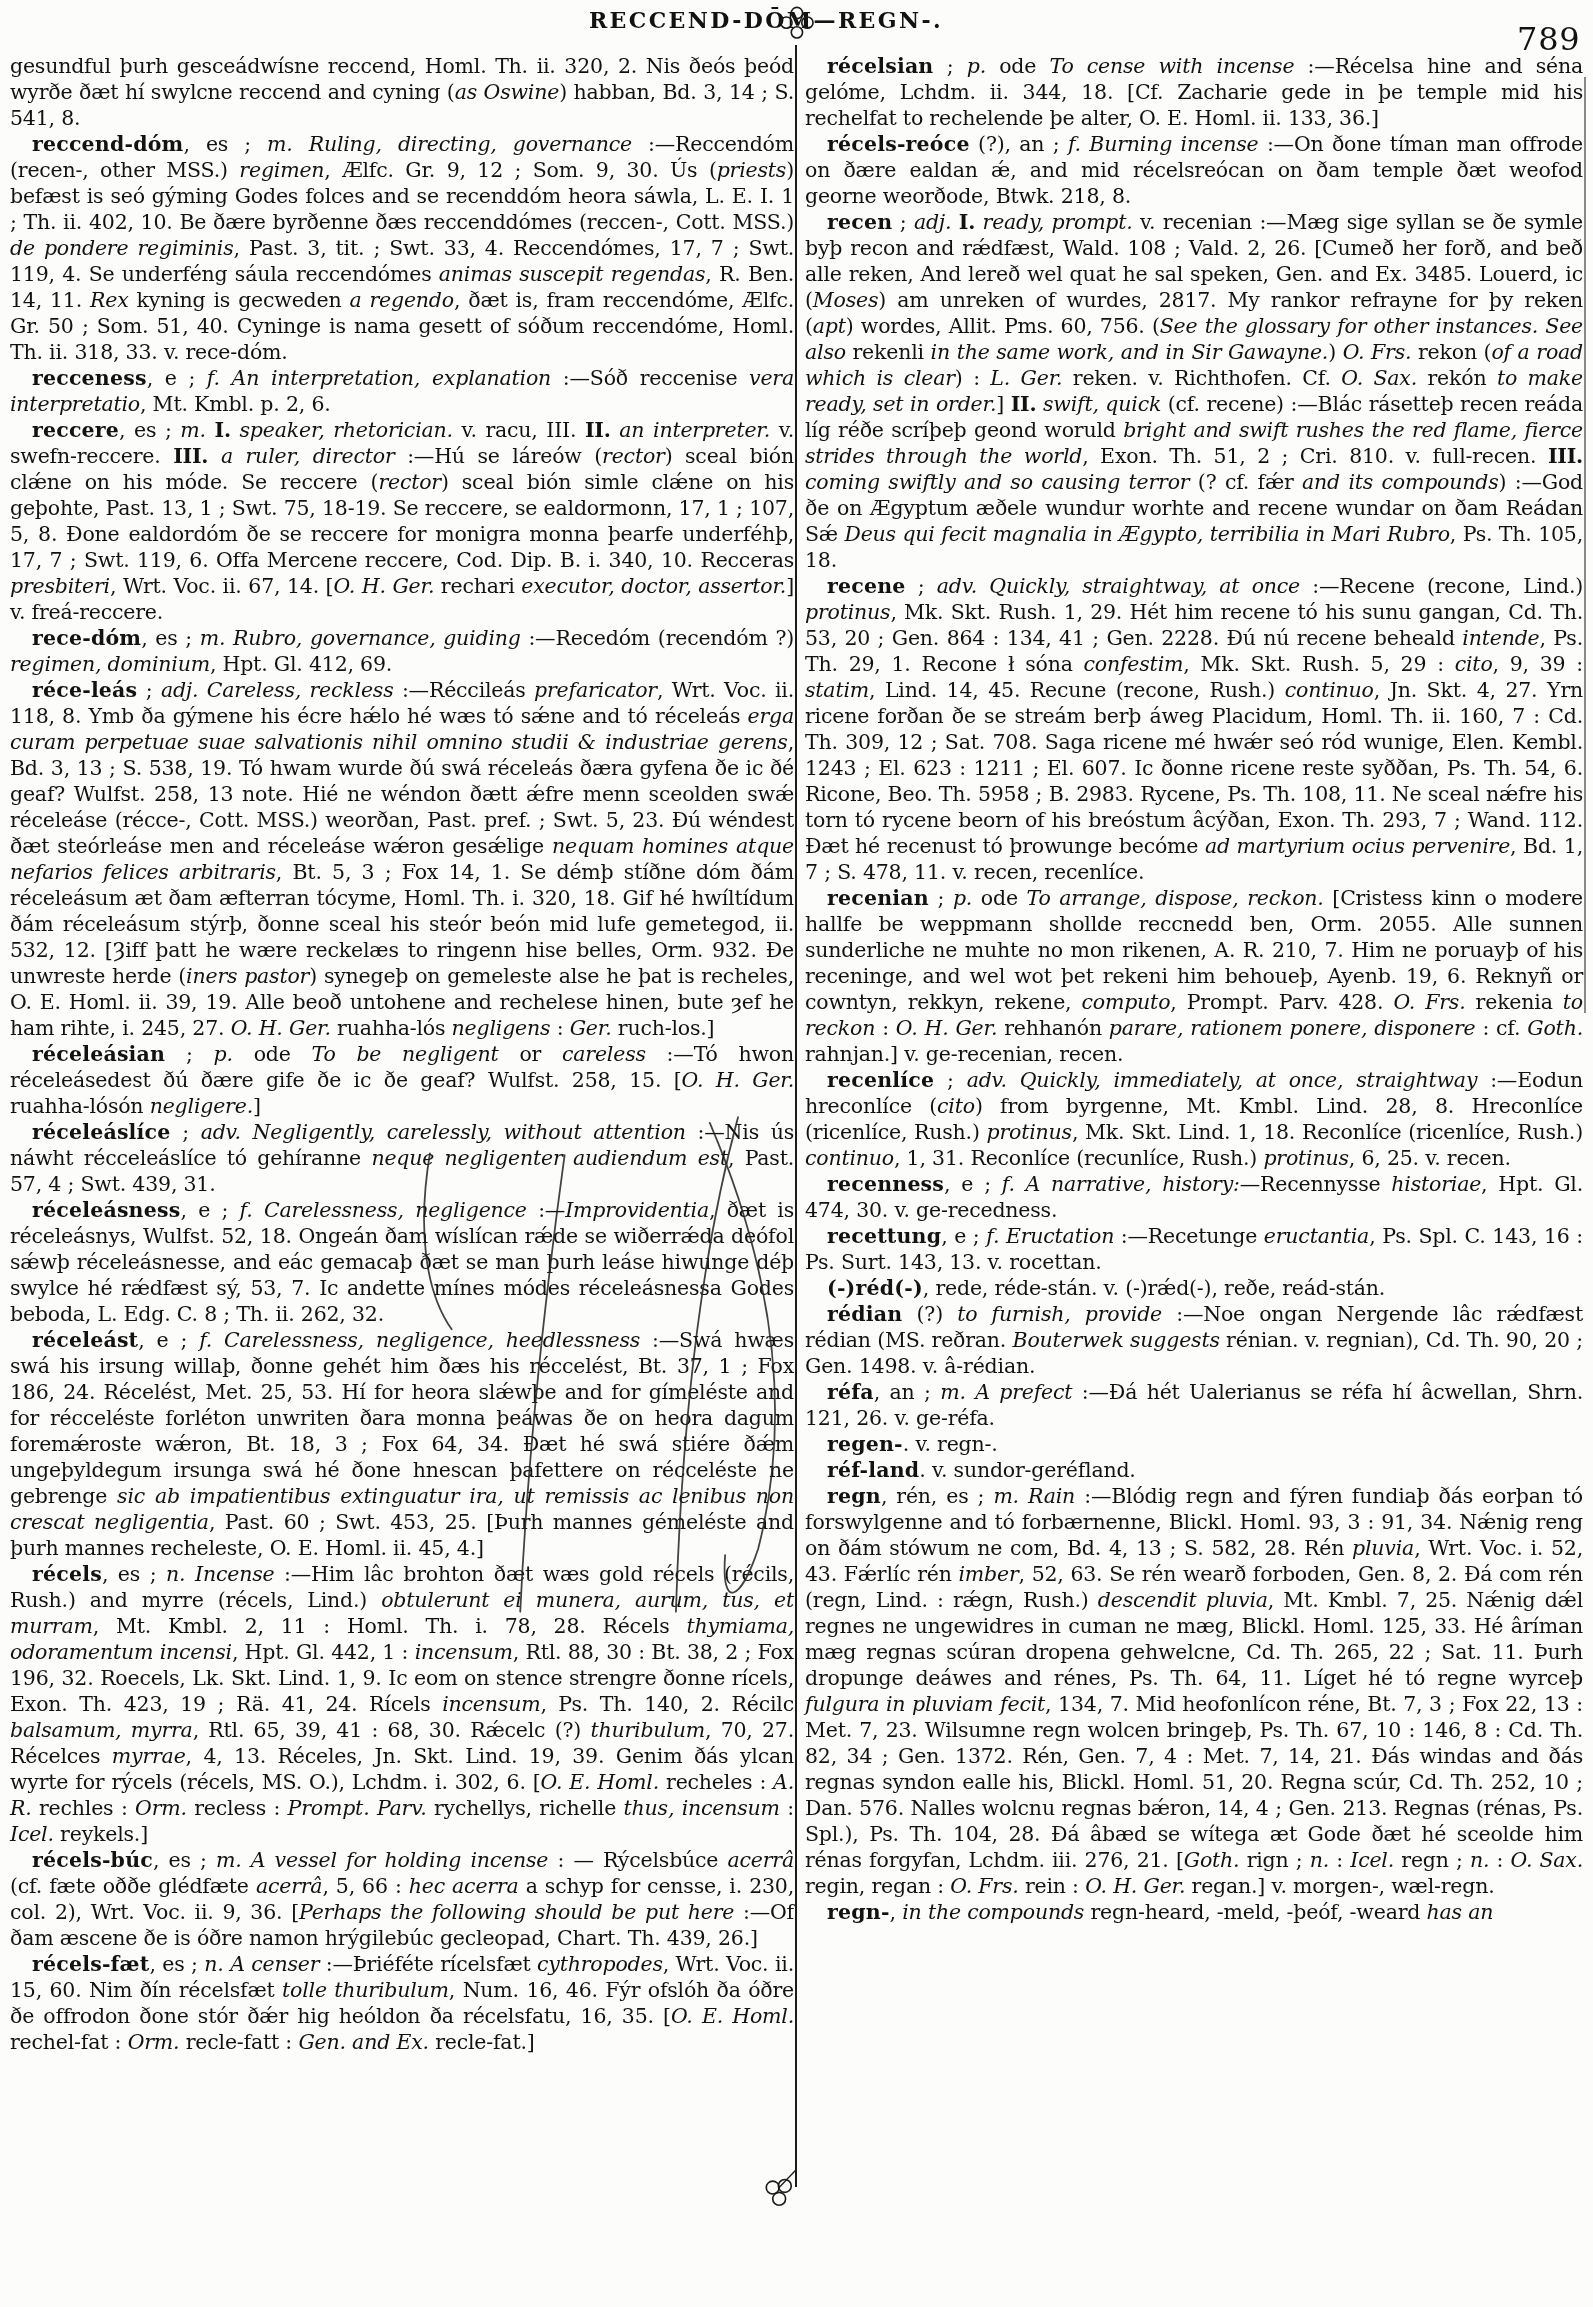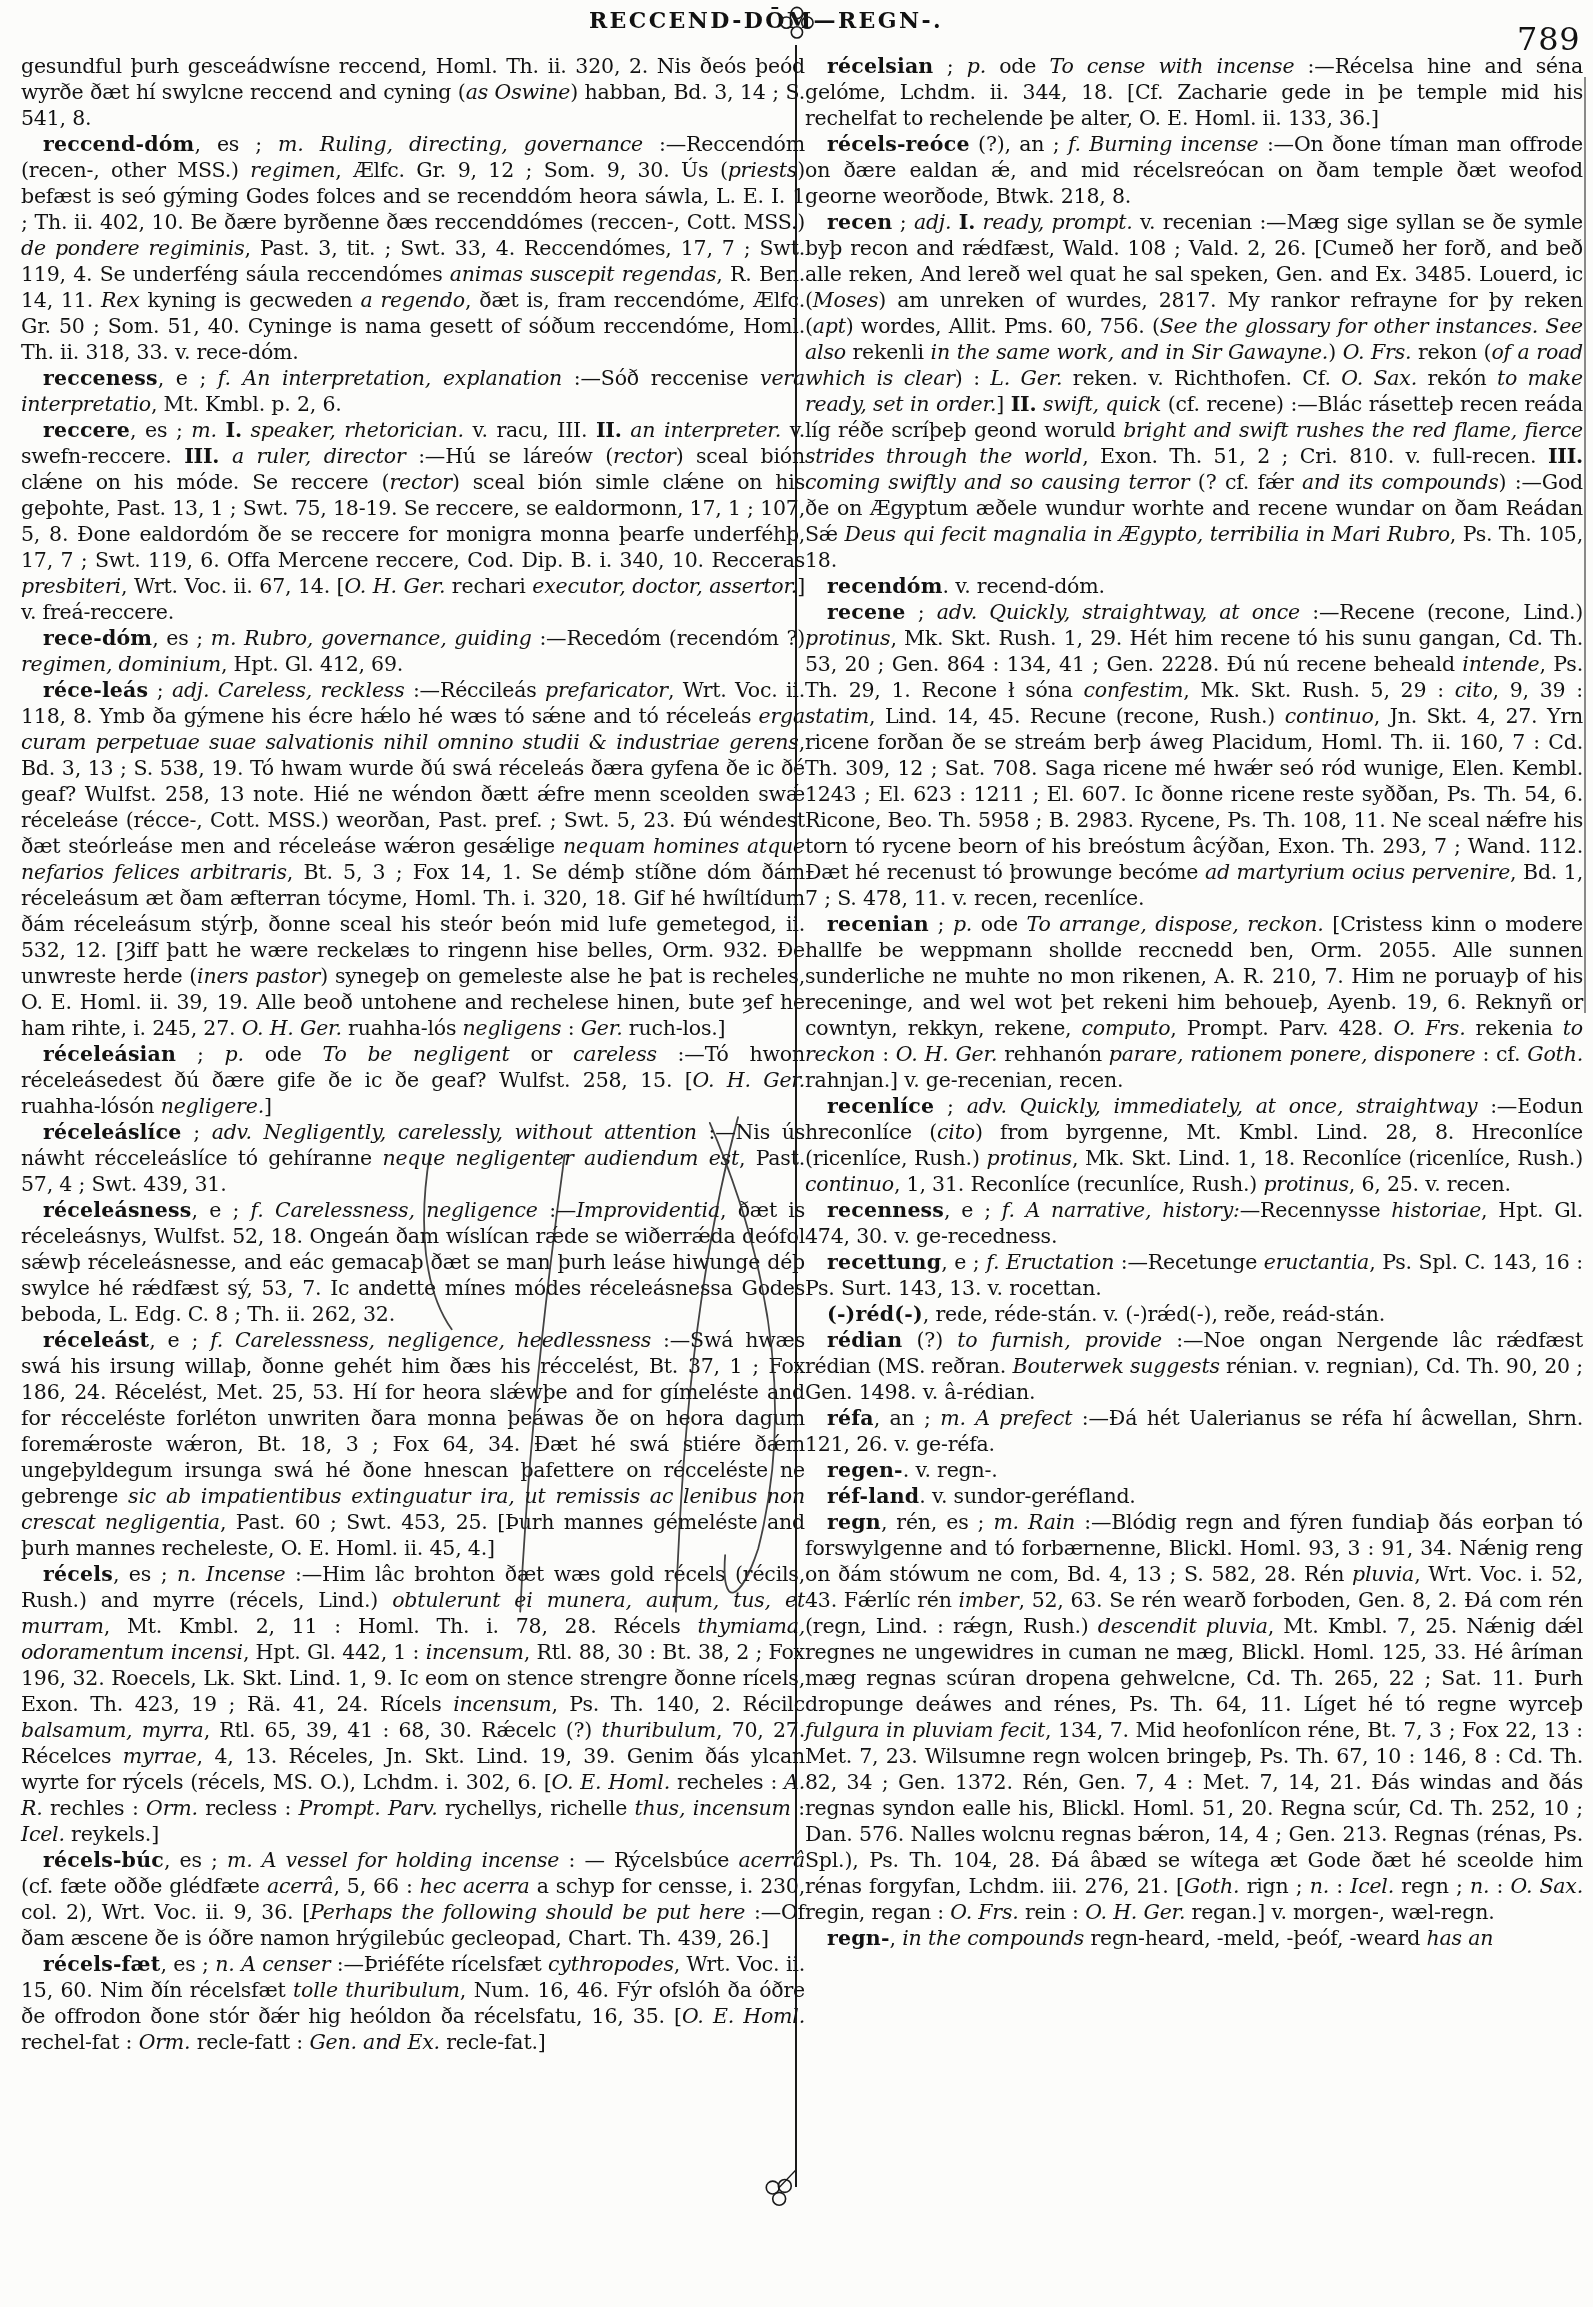--- a/index.html
+++ b/index.html
@@ -20,21 +20,21 @@
   .page-number {
     position:absolute; top:20px; left:1517px;
     font-size:32px; font-weight:400; letter-spacing:0.8px;
   }
   .col {
     position:absolute; top:53px;
     text-align:justify;
     font-size:20.5px; line-height:26px;
     letter-spacing:-0.2px;
   }
-  .col.left  { left:21px;   width:784px; }
+  .col.left  { left:10px;   width:784px; }
   .col.right { left:805px; width:778px; }
   .entry { text-indent:22px; }
   .entry.flush { text-indent:0; }
   .hw { font-weight:700; letter-spacing:0.2px; }
   b.rn { font-weight:700; }
   i { font-style:italic; }
   .divider {
     position:absolute; left:795px; top:45px;
     width:1.6px; height:2142px; background:#1b1b1b;
   }
@@ -69,21 +69,20 @@
     <p class="entry"><b class="hw">réceleásness</b>, e ; <i>f. Carelessness, negligence</i> :—<i>Improvidentia</i>, ðæt is réceleásnys, Wulfst. 52, 18.  Ongeán ðam wíslícan rǽde se wiðerrǽda deófol sǽwþ réceleásnesse, and eác gemacaþ ðæt se man þurh leáse hiwunge déþ swylce hé rǽdfæst sý, 53, 7.  Ic andette mínes módes réceleásnessa Godes beboda, L. Edg. C. 8 ; Th. ii. 262, 32.</p>
     <p class="entry"><b class="hw">réceleást</b>, e ; <i>f. Carelessness, negligence, heedlessness</i> :—Swá hwæs swá his irsung willaþ, ðonne gehét him ðæs his réccelést, Bt. 37, 1 ; Fox 186, 24.  Récelést, Met. 25, 53.  Hí for heora slǽwþe and for gímeléste and for récceléste forléton unwriten ðara monna þeáwas ðe on heora dagum foremǽroste wǽron, Bt. 18, 3 ; Fox 64, 34.  Ðæt hé swá stiére ðǽm ungeþyldegum irsunga swá hé ðone hnescan þafettere on récceléste ne gebrenge <i>sic ab impatientibus extinguatur ira, ut remissis ac lenibus non crescat negligentia</i>, Past. 60 ; Swt. 453, 25.  [Þurh mannes gémeléste and þurh mannes recheleste, O. E. Homl. ii. 45, 4.]</p>
     <p class="entry"><b class="hw">récels</b>, es ; <i>n. Incense</i> :—Him lâc brohton ðæt wæs gold récels (récils, Rush.) and myrre (récels, Lind.) <i>obtulerunt ei munera, aurum, tus, et murram</i>, Mt. Kmbl. 2, 11 : Homl. Th. i. 78, 28.  Récels <i>thymiama, odoramentum incensi</i>, Hpt. Gl. 442, 1 : <i>incensum</i>, Rtl. 88, 30 : Bt. 38, 2 ; Fox 196, 32.  Roecels, Lk. Skt. Lind. 1, 9.  Ic eom on stence strengre ðonne rícels, Exon. Th. 423, 19 ; Rä. 41, 24.  Rícels <i>incensum</i>, Ps. Th. 140, 2.  Récilc <i>balsamum, myrra</i>, Rtl. 65, 39, 41 : 68, 30.  Rǽcelc (?) <i>thuribulum</i>, 70, 27.  Récelces <i>myrrae</i>, 4, 13.  Réceles, Jn. Skt. Lind. 19, 39.  Genim ðás ylcan wyrte for rýcels (récels, MS. O.), Lchdm. i. 302, 6.  [<i>O. E. Homl.</i> recheles : <i>A. R.</i> rechles : <i>Orm.</i> recless : <i>Prompt. Parv.</i> rychellys, richelle <i>thus, incensum</i> : <i>Icel.</i> reykels.]</p>
     <p class="entry"><b class="hw">récels-búc</b>, es ; <i>m. A vessel for holding incense</i> : — Rýcelsbúce <i>acerrâ</i> (cf. fæte oððe glédfæte <i>acerrâ</i>, 5, 66 : <i>hec acerra</i> a schyp for censse, i. 230, col. 2), Wrt. Voc. ii. 9, 36.  [<i>Perhaps the following should be put here</i> :—Of ðam æscene ðe is óðre namon hrýgilebúc gecleopad, Chart. Th. 439, 26.]</p>
     <p class="entry"><b class="hw">récels-fæt</b>, es ; <i>n. A censer</i> :—Þriéféte rícelsfæt <i>cythropodes</i>, Wrt. Voc. ii. 15, 60.  Nim ðín récelsfæt <i>tolle thuribulum</i>, Num. 16, 46.  Fýr ofslóh ða óðre ðe offrodon ðone stór ðǽr hig heóldon ða récelsfatu, 16, 35.  [<i>O. E. Homl.</i> rechel-fat : <i>Orm.</i> recle-fatt : <i>Gen. and Ex.</i> recle-fat.]</p>
   </div>
 <div class="col right">
     <p class="entry"><b class="hw">récelsian</b> ; <i>p.</i> ode <i>To cense with incense</i> :—Récelsa hine and séna gelóme, Lchdm. ii. 344, 18.  [Cf. Zacharie gede in þe temple mid his rechelfat to rechelende þe alter, O. E. Homl. ii. 133, 36.]</p>
     <p class="entry"><b class="hw">récels-reóce</b> (?), an ; <i>f. Burning incense</i> :—On ðone tíman man offrode on ðære ealdan ǽ, and mid récelsreócan on ðam temple ðæt weofod georne weorðode, Btwk. 218, 8.</p>
     <p class="entry"><b class="hw">recen</b> ; <i>adj.</i>  <b class="rn">I.</b> <i>ready, prompt.</i>  v. recenian :—Mæg sige syllan se ðe symle byþ recon and rǽdfæst, Wald. 108 ; Vald. 2, 26.  [Cumeð her forð, and beð alle reken, And lereð wel quat he sal speken, Gen. and Ex. 3485.  Louerd, ic (<i>Moses</i>) am unreken of wurdes, 2817.  My rankor refrayne for þy reken (<i>apt</i>) wordes, Allit. Pms. 60, 756.  (<i>See the glossary for other instances.  See also</i> rekenli <i>in the same work, and in Sir Gawayne.</i>)  <i>O. Frs.</i> rekon (<i>of a road which is clear</i>) : <i>L. Ger.</i> reken.  v. Richthofen.  Cf. <i>O. Sax.</i> rekón <i>to make ready, set in order.</i>]  <b class="rn">II.</b> <i>swift, quick</i> (cf. recene) :—Blác rásetteþ recen reáda líg réðe scríþeþ geond woruld <i>bright and swift rushes the red flame, fierce strides through the world</i>, Exon. Th. 51, 2 ; Cri. 810.  v. full-recen.  <b class="rn">III.</b> <i>coming swiftly and so causing terror</i> (? cf. fǽr <i>and its compounds</i>) :—God ðe on Ægyptum æðele wundur worhte and recene wundar on ðam Reádan Sǽ <i>Deus qui fecit magnalia in Ægypto, terribilia in Mari Rubro</i>, Ps. Th. 105, 18.</p>
-    <p class="entry"><b class="hw">recendóm</b>.  v. recend-dóm.</p>
     <p class="entry"><b class="hw">recene</b> ; <i>adv. Quickly, straightway, at once</i> :—Recene (recone, Lind.) <i>protinus</i>, Mk. Skt. Rush. 1, 29.  Hét him recene tó his sunu gangan, Cd. Th. 53, 20 ; Gen. 864 : 134, 41 ; Gen. 2228.  Ðú nú recene beheald <i>intende</i>, Ps. Th. 29, 1.  Recone ł sóna <i>confestim</i>, Mk. Skt. Rush. 5, 29 : <i>cito</i>, 9, 39 : <i>statim</i>, Lind. 14, 45.  Recune (recone, Rush.) <i>continuo</i>, Jn. Skt. 4, 27.  Yrn ricene forðan ðe se streám berþ áweg Placidum, Homl. Th. ii. 160, 7 : Cd. Th. 309, 12 ; Sat. 708.  Saga ricene mé hwǽr seó ród wunige, Elen. Kembl. 1243 ; El. 623 : 1211 ; El. 607.  Ic ðonne ricene reste syððan, Ps. Th. 54, 6.  Ricone, Beo. Th. 5958 ; B. 2983.  Rycene, Ps. Th. 108, 11.  Ne sceal nǽfre his torn tó rycene beorn of his breóstum âcýðan, Exon. Th. 293, 7 ; Wand. 112.  Ðæt hé recenust tó þrowunge becóme <i>ad martyrium ocius pervenire</i>, Bd. 1, 7 ; S. 478, 11.  v. recen, recenlíce.</p>
     <p class="entry"><b class="hw">recenian</b> ; <i>p.</i> ode <i>To arrange, dispose, reckon.</i>  [Cristess kinn o modere hallfe be weppmann shollde reccnedd ben, Orm. 2055.  Alle sunnen sunderliche ne muhte no mon rikenen, A. R. 210, 7.  Him ne poruayþ of his receninge, and wel wot þet rekeni him behoueþ, Ayenb. 19, 6.  Reknyñ or cowntyn, rekkyn, rekene, <i>computo</i>, Prompt. Parv. 428.  <i>O. Frs.</i> rekenia <i>to reckon</i> :  <i>O. H. Ger.</i> rehhanón <i>parare, rationem ponere, disponere</i> :  cf. <i>Goth.</i> rahnjan.]  v. ge-recenian, recen.</p>
     <p class="entry"><b class="hw">recenlíce</b> ; <i>adv. Quickly, immediately, at once, straightway</i> :—Eodun hreconlíce (<i>cito</i>) from byrgenne, Mt. Kmbl. Lind. 28, 8.  Hreconlíce (ricenlíce, Rush.) <i>protinus</i>, Mk. Skt. Lind. 1, 18.  Reconlíce (ricenlíce, Rush.) <i>continuo</i>, 1, 31.  Reconlíce (recunlíce, Rush.) <i>protinus</i>, 6, 25.  v. recen.</p>
     <p class="entry"><b class="hw">recenness</b>, e ; <i>f. A narrative, history:</i>—Recennysse <i>historiae</i>, Hpt. Gl. 474, 30.  v. ge-recedness.</p>
     <p class="entry"><b class="hw">recettung</b>, e ; <i>f. Eructation</i> :—Recetunge <i>eructantia</i>, Ps. Spl. C. 143, 16 : Ps. Surt. 143, 13.  v. rocettan.</p>
     <p class="entry"><b class="hw">(-)réd(-)</b>, rede, réde-stán.  v. (-)rǽd(-), reðe, reád-stán.</p>
     <p class="entry"><b class="hw">rédian</b> (?) <i>to furnish, provide</i> :—Noe ongan Nergende lâc rǽdfæst rédian (MS. reðran.  <i>Bouterwek suggests</i> rénian.  v. regnian), Cd. Th. 90, 20 ; Gen. 1498.  v. â-rédian.</p>
     <p class="entry"><b class="hw">réfa</b>, an ; <i>m. A prefect</i> :—Ðá hét Ualerianus se réfa hí âcwellan, Shrn. 121, 26.  v. ge-réfa.</p>
     <p class="entry"><b class="hw">regen-</b>.  v. regn-.</p>
     <p class="entry"><b class="hw">réf-land</b>.  v. sundor-geréfland.</p>

